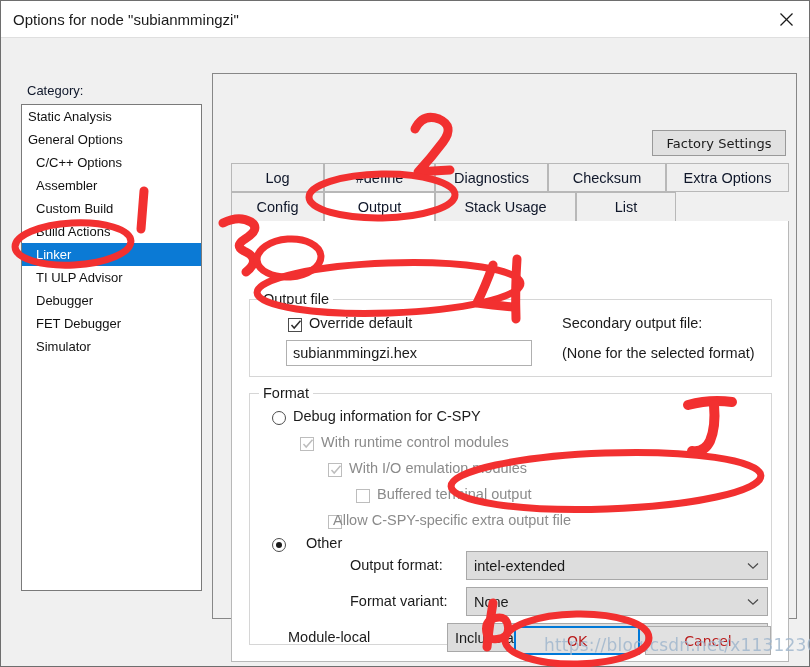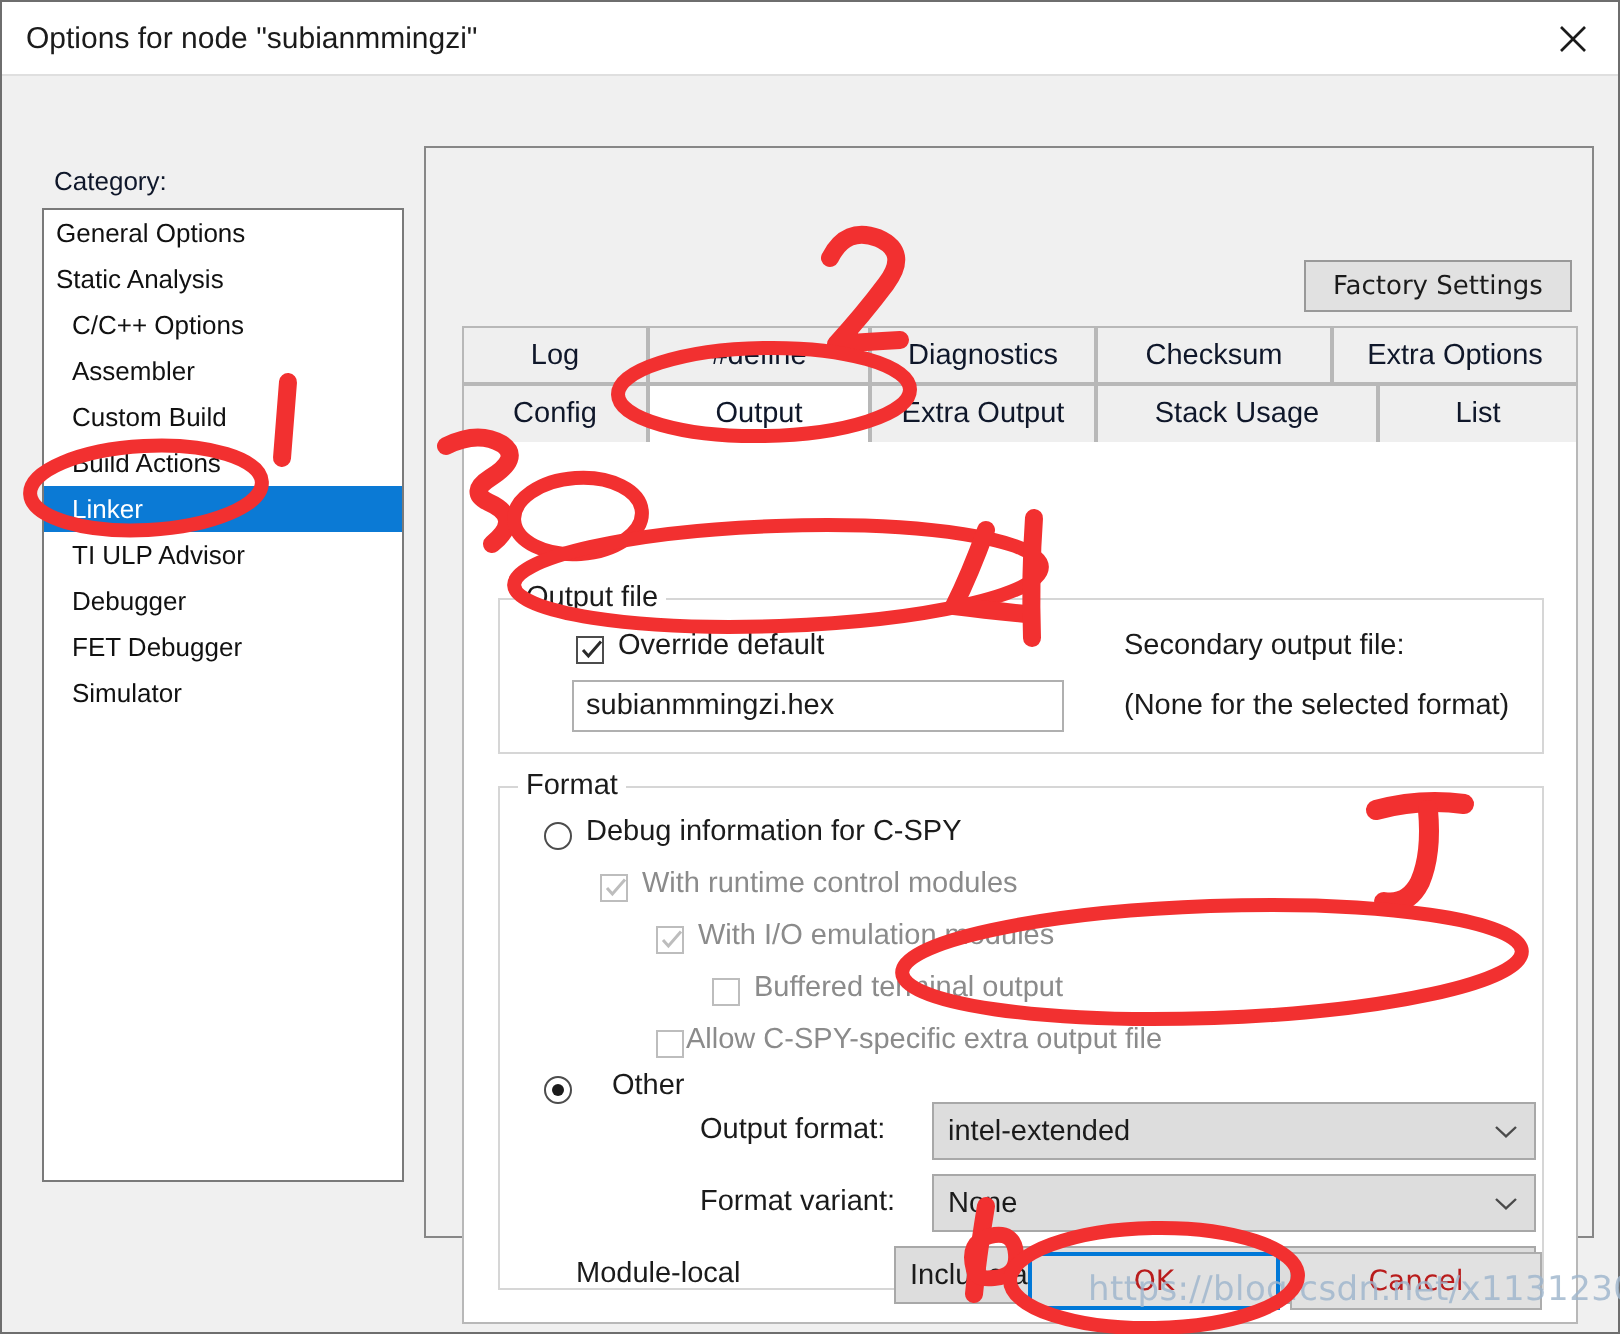--- a/index.html
+++ b/index.html
@@ -248,22 +248,22 @@
     <div class="close-btn">
       <svg width="15" height="15" viewBox="0 0 15 15" aria-hidden="true">
         <line x1="1.5" y1="1.5" x2="13.5" y2="13.5" stroke="#1b1b1b" stroke-width="1.3"></line>
         <line x1="13.5" y1="1.5" x2="1.5" y2="13.5" stroke="#1b1b1b" stroke-width="1.3"></line>
       </svg>
     </div>
   </div>
 
   <div class="cat-label">Category:</div>
   <div class="cat-box">
+    <div class="cat-item">Static Analysis</div>
     <div class="cat-item">General Options</div>
-    <div class="cat-item">Static Analysis</div>
     <div class="cat-item indent">C/C++ Options</div>
     <div class="cat-item indent">Assembler</div>
     <div class="cat-item indent">Custom Build</div>
     <div class="cat-item indent">Build Actions</div>
     <div class="cat-item indent selected">Linker</div>
     <div class="cat-item indent">TI ULP Advisor</div>
     <div class="cat-item indent">Debugger</div>
     <div class="cat-item indent">FET Debugger</div>
     <div class="cat-item indent">Simulator</div>
   </div>
@@ -276,21 +276,20 @@
       <div class="tabrow tabrow1">
         <div class="tab" style="width:93px">Log</div>
         <div class="tab" style="width:111px">#define</div>
         <div class="tab" style="width:113px">Diagnostics</div>
         <div class="tab" style="width:118px">Checksum</div>
         <div class="tab" style="width:123px">Extra Options</div>
       </div>
       <div class="tabrow tabrow2">
         <div class="tab" style="width:93px">Config</div>
         <div class="tab active" style="width:111px">Output</div>
-        <div class="tab" style="width:113px">Extra Output</div>
         <div class="tab" style="width:141px">Stack Usage</div>
         <div class="tab" style="width:100px">List</div>
       </div>
     </div>
 
     <div class="tab-pane">
 
       <div class="groupbox" id="gb-output">
         <div class="group-title">Output file</div>
 
@@ -326,21 +325,21 @@
           <svg class="tick" viewBox="0 0 12 12" aria-hidden="true">
             <polyline points="1.5,6 4.2,9 10.5,1.8" fill="none" stroke="#bdbdbd" stroke-width="1.5"></polyline>
           </svg>
         </div>
         <div class="field-label dim" style="left:99px; top:66px;">With I/O emulation modules</div>
 
         <div class="cb dim" style="left:106px; top:95px;"></div>
         <div class="field-label dim" style="left:127px; top:92px;">Buffered terminal output</div>
 
         <div class="cb dim" style="left:78px; top:121px;"></div>
-        <div class="field-label dim" style="left:93px; top:118px;text-align:center;">Allow C-SPY-specific extra output file</div>
+        <div class="field-label dim" style="left:83px; top:118px;text-align:center;">Allow C-SPY-specific extra output file</div>
 
         <div class="rb" style="left:22px; top:144px;">
           <div class="dot"></div>
         </div>
         <div class="field-label" style="left:56px; top:141px;">Other</div>
 
         <div class="field-label" style="left:100px; top:163px;">Output format:</div>
         <div class="dropdown" style="left:216px; top:157px; width:302px; height:29px;">
           <span>intel-extended</span>
           <svg class="chev" viewBox="0 0 12 8" aria-hidden="true">

